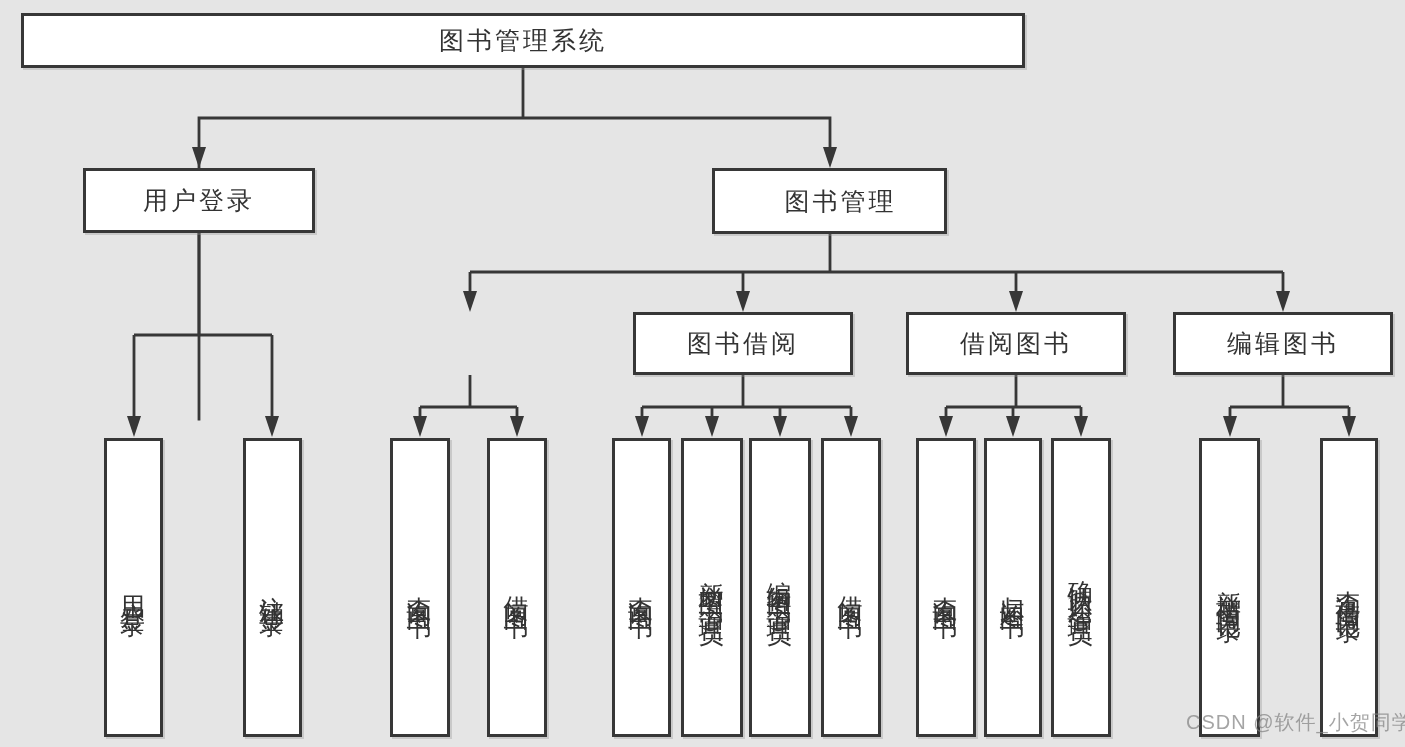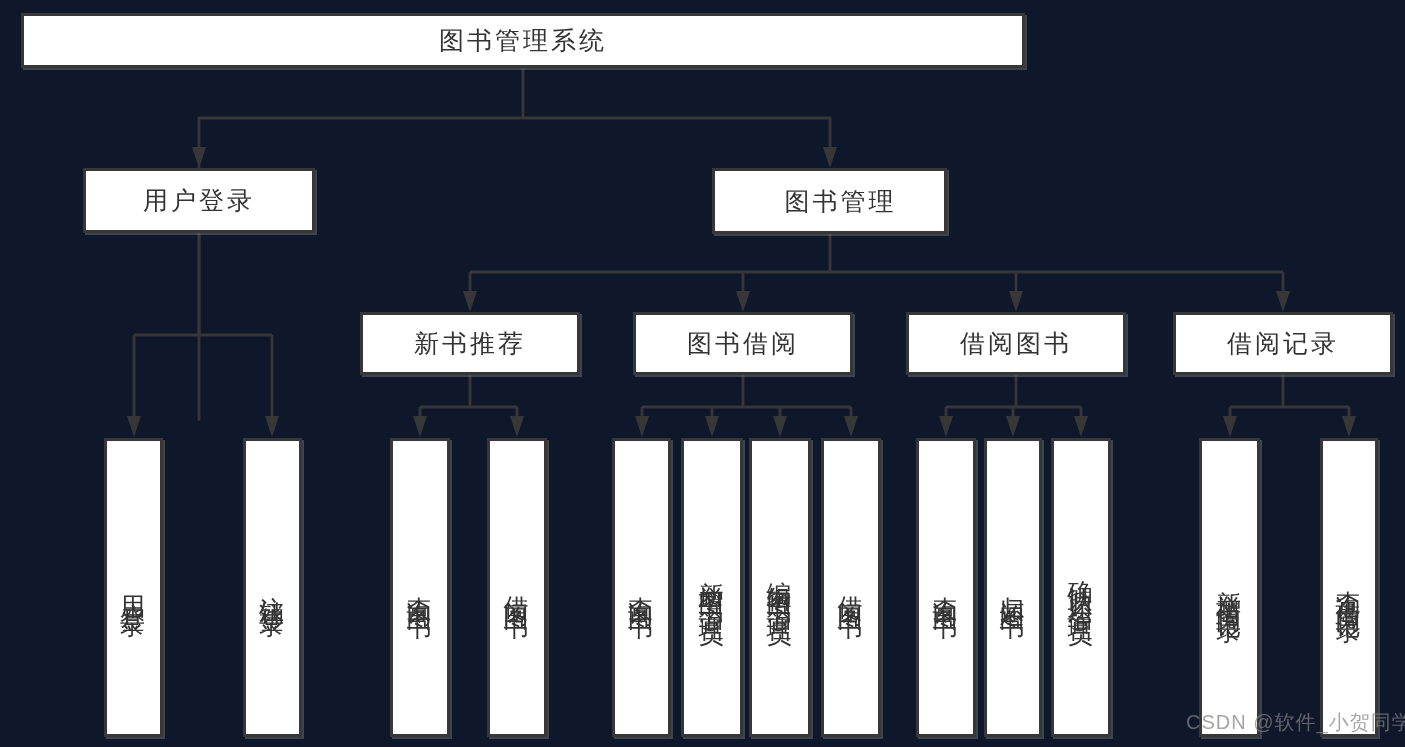--- a/index.html
+++ b/index.html
@@ -1,17 +1,17 @@
 <!DOCTYPE html>
 <html><head>
 <meta charset="utf-8">
 <style>
   html,body{margin:0;padding:0;background:#ffffff;}
   #stage{
-    position:relative;width:1405px;height:747px;background:#0f172a;overflow:hidden;
+    position:relative;width:1405px;height:747px;background:#e5e5e5;overflow:hidden;
     font-family:"Liberation Sans","DejaVu Sans",sans-serif;
     text-align:right;
   }
   #wires{position:absolute;left:0;top:0;width:1405px;height:747px;}
   .box{
     position:absolute;background:#ffffff;border:3px solid #373737;box-sizing:border-box;
     display:flex;align-items:center;justify-content:center;
     box-shadow:2px 2px 0 rgba(150,150,150,0.35);
   }
   .box span{color:#333333;font-size:25px;letter-spacing:3px;white-space:nowrap;}
@@ -69,31 +69,28 @@
     <span>图书管理系统</span>
   </div>
 
   <div class="box hbox" style="left:83px;top:168px;width:232px;height:65px;">
     <span>用户登录</span>
   </div>
   <div class="box hbox" style="left:712px;top:168px;width:235px;height:66px;padding-left:22px;">
     <span>图书管理</span>
   </div>
 
-  <div class="box hbox" style="left:360px;top:312px;width:220px;height:63px;">
-    <span>新书推荐</span>
-  </div>
   <div class="box hbox" style="left:633px;top:312px;width:220px;height:63px;">
     <span>图书借阅</span>
   </div>
   <div class="box hbox" style="left:906px;top:312px;width:220px;height:63px;">
     <span>借阅图书</span>
   </div>
   <div class="box hbox" style="left:1173px;top:312px;width:220px;height:63px;">
-    <span>借阅记录</span>
+    <span>编辑图书</span>
   </div>
 
   <div class="box vbox" style="left:104px;top:438px;width:59px;height:299px;">
     <span>用户登录</span>
   </div>
   <div class="box vbox" style="left:243px;top:438px;width:59px;height:299px;">
     <span>注销登录</span>
   </div>
 
   <div class="box vbox" style="left:390px;top:438px;width:60px;height:299px;">

